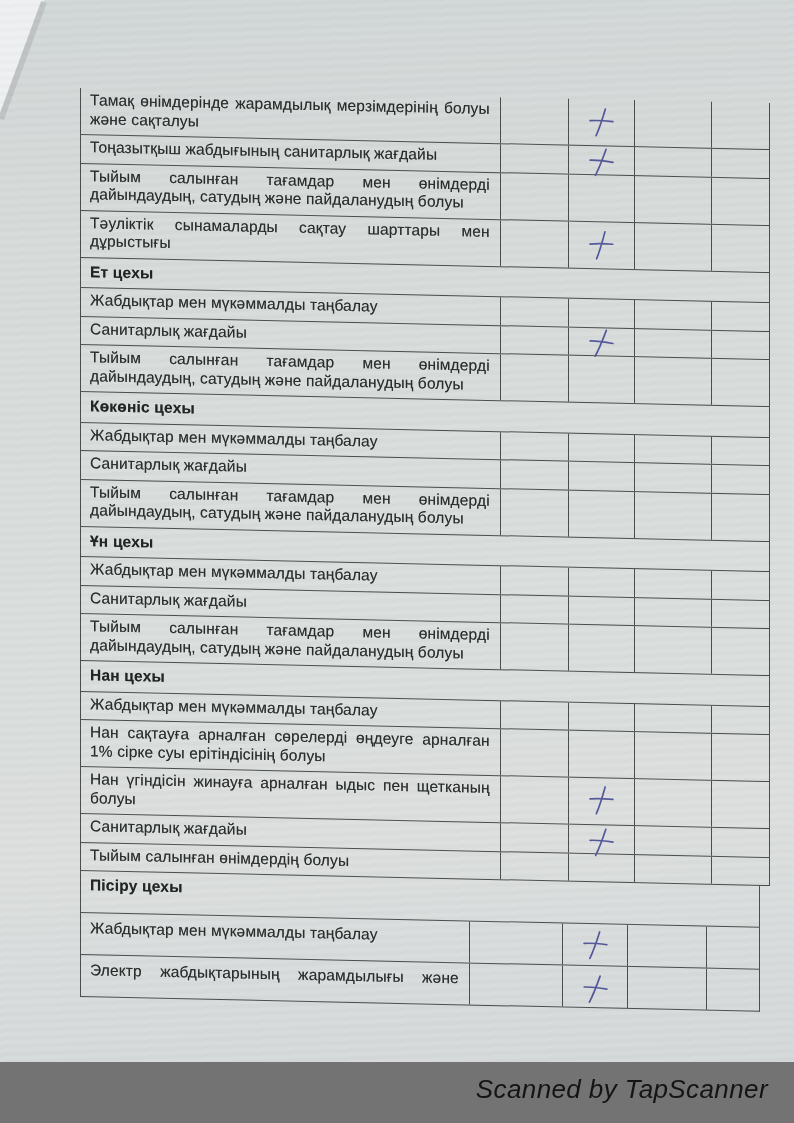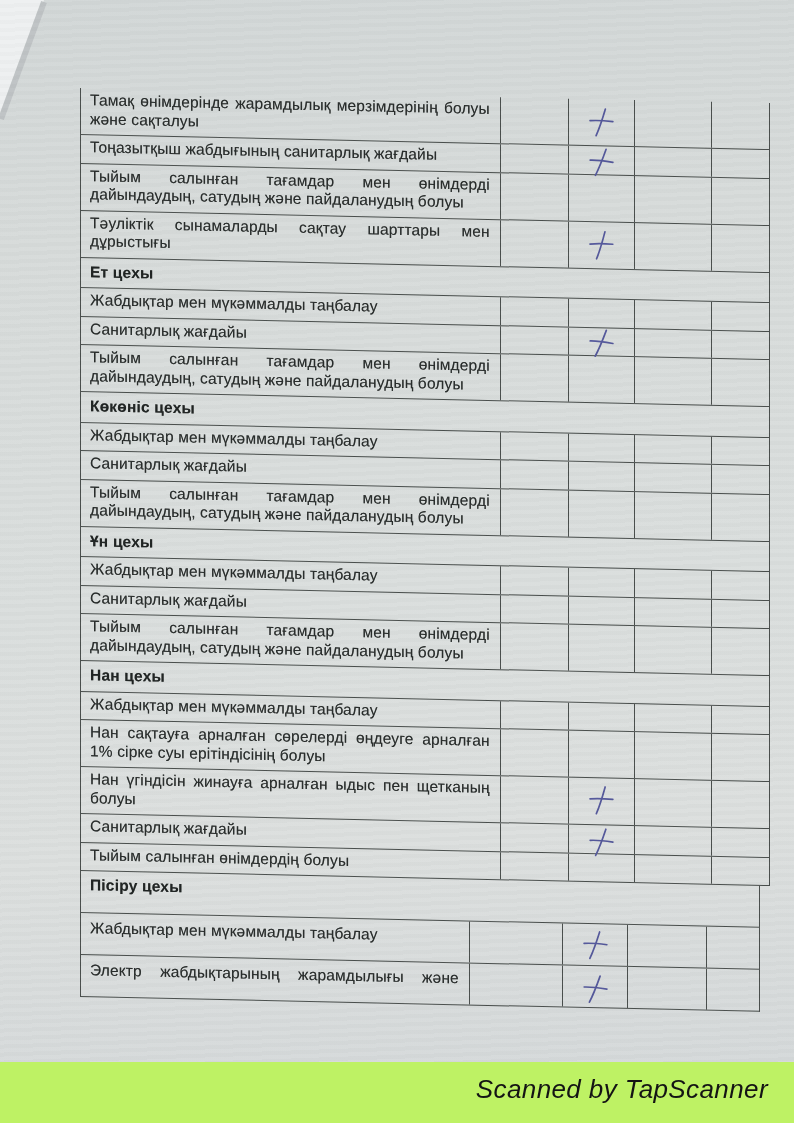--- a/index.html
+++ b/index.html
@@ -59,21 +59,21 @@
     position:relative; overflow:visible;
   }
   .checkmark{
     position:absolute; left:50%; top:52%;
     overflow:visible; pointer-events:none;
   }
 
   
   .footer{
     position:absolute; left:0; top:1062px; width:794px; height:61px;
-    background:#bef264;
+    background:#737373;
   }
   .scanner-credit{
     position:absolute; right:26px; top:12px;
     font-size:26px; font-style:italic; font-weight:500;
     letter-spacing:.4px; color:#141414;
   }
 </style>
 </head>
 <body>
 

